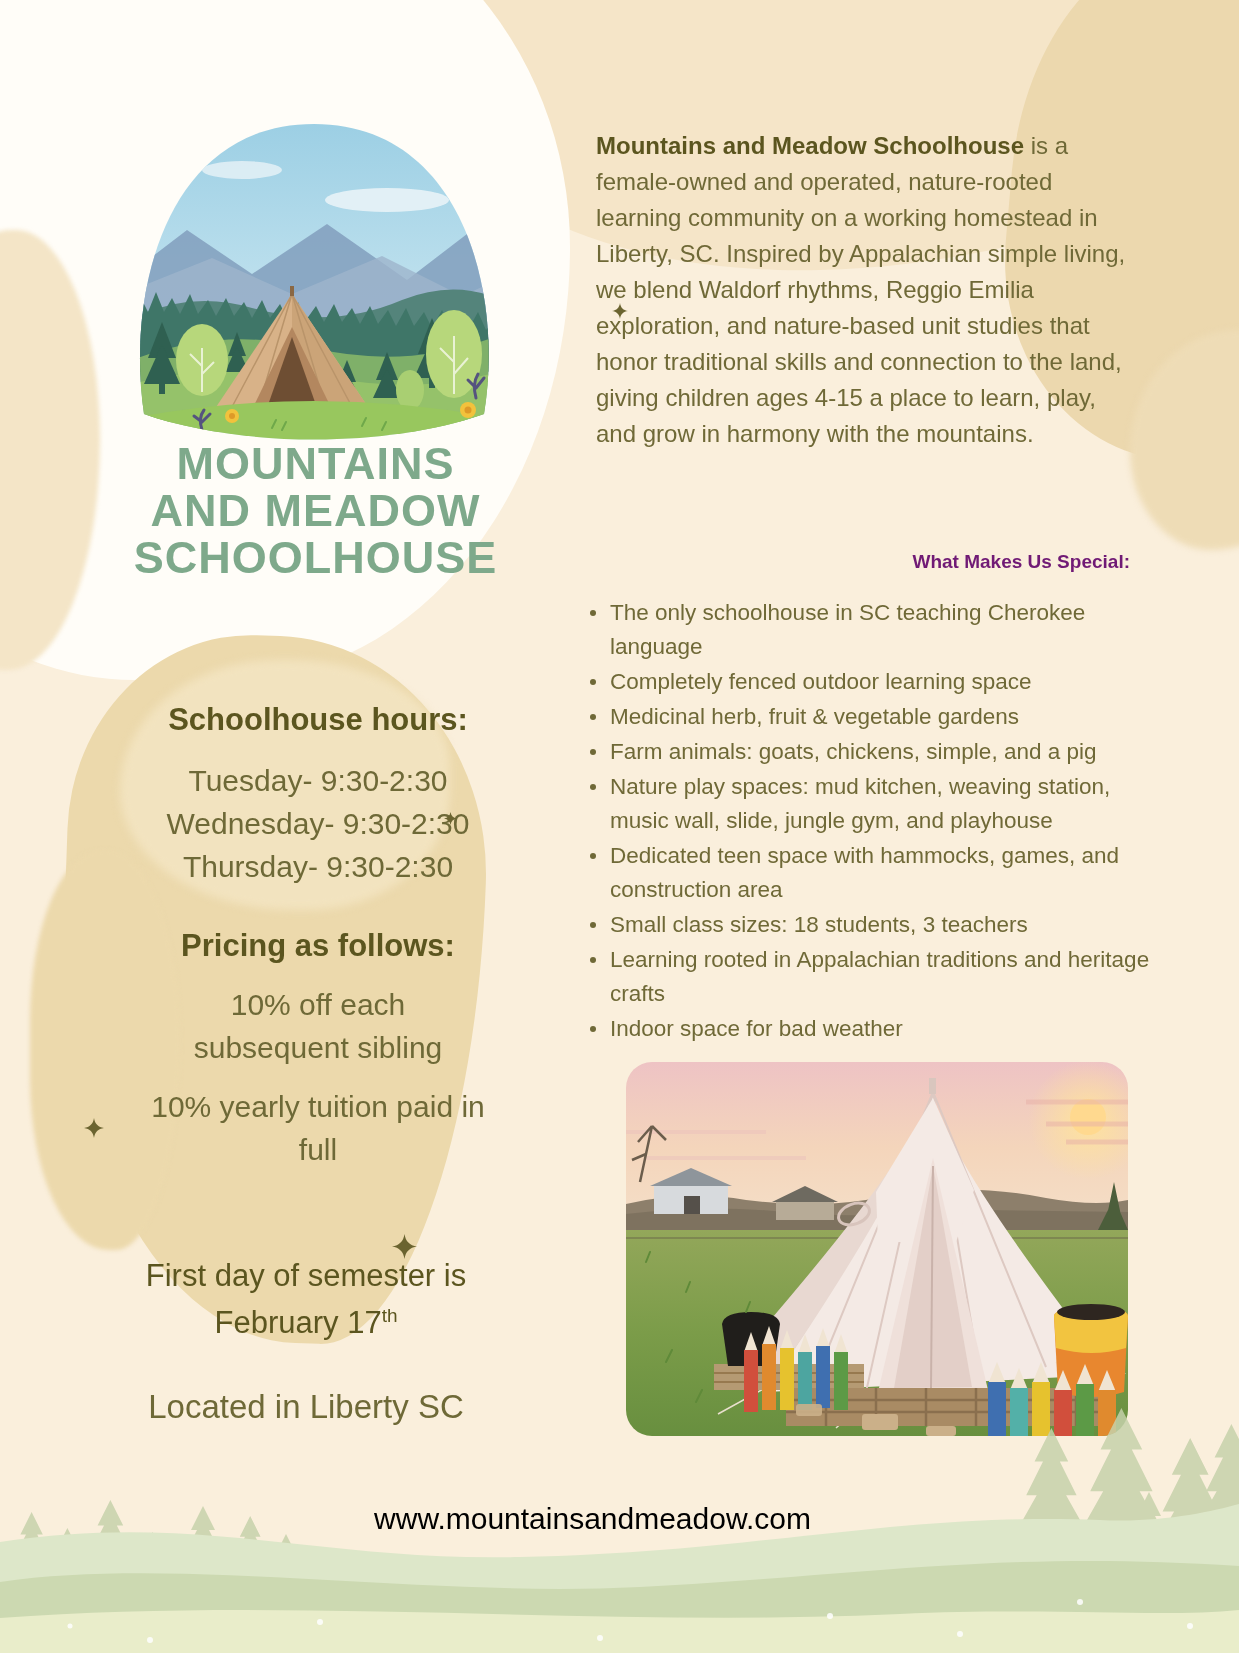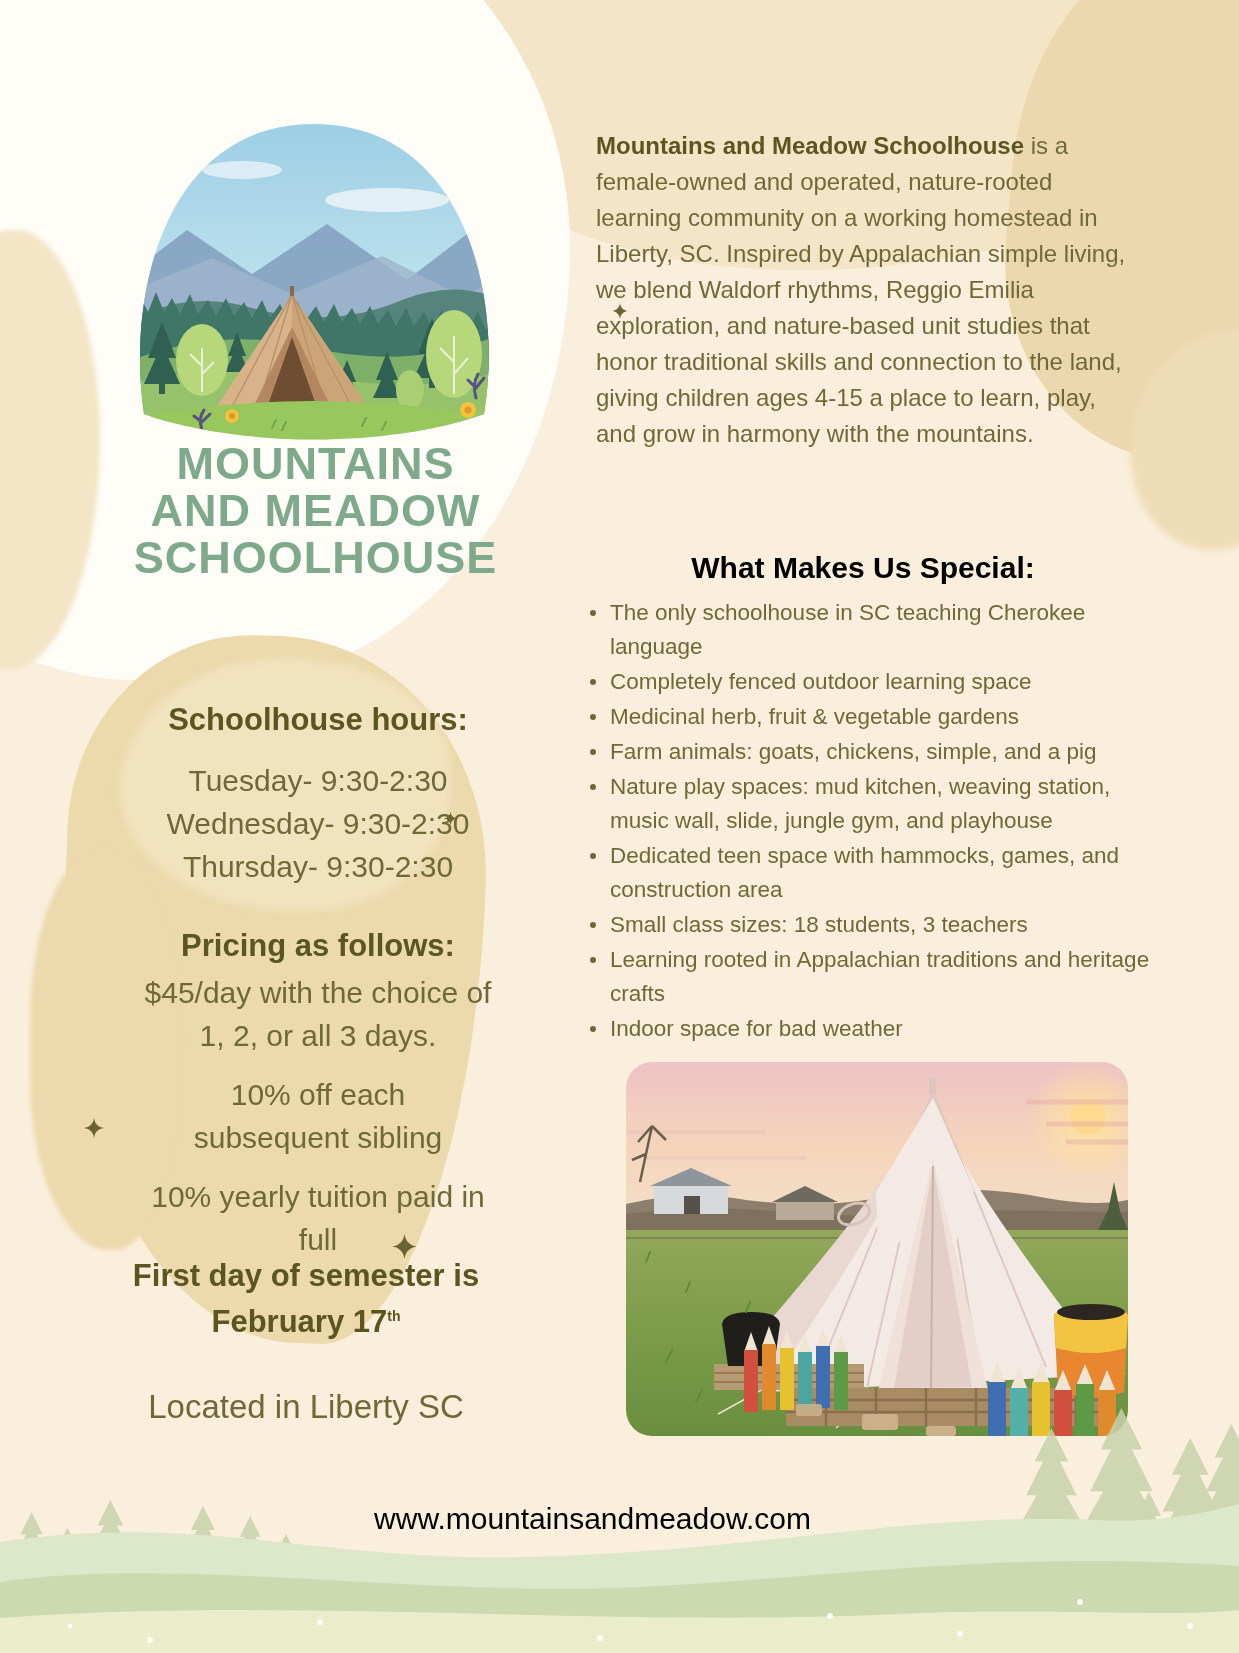--- a/index.html
+++ b/index.html
@@ -36,30 +36,30 @@
   
   .lcol{position:absolute;text-align:center;}
   .h-olive{font-weight:bold;color:#5b551f;}
   .hours{left:90px;top:698px;width:456px;font-size:30px;line-height:43px;}
   .hours .h-olive{font-size:31px;margin-bottom:18px;}
   .pricing{left:90px;top:924px;width:456px;font-size:30px;line-height:43px;}
   .pricing .h-olive{font-size:31px;margin-bottom:4px;}
   .pr-line1{max-width:352px;margin:0 auto;}
   .pr-line2{max-width:295px;margin:16px auto;}
   .pr-line3{max-width:368px;margin:0 auto;}
-  .firstday{left:78px;top:1256px;width:456px;font-size:31px;line-height:40px;font-weight:bold;color:#5b551f;}
-  .firstday sup{font-size:14px;}
+  .firstday{left:78px;top:1256px;width:456px;font-size:31px;line-height:40px;font-weight:normal;color:#5b551f;}
+  .firstday sup{font-size:19px;}
   .located{left:78px;top:1388px;width:456px;font-size:33px;color:#6e6937;}
 
   
   .intro{position:absolute;left:596px;top:128px;width:534px;
     font-size:24px;line-height:36px;color:#6f6937;}
   .intro b{color:#5b551f;}
-  .special-h{position:absolute;left:596px;top:551px;width:534px;text-align:center;
-    font-size:30px;font-weight:bold;color:#000000;}
+  .special-h{position:absolute;left:596px;top:551px;width:534px;text-align:right;
+    font-size:19px;font-weight:bold;color:#701a75;}
   .special-list{position:absolute;left:584px;top:596px;width:566px;margin:0;padding:0;
     list-style:none;font-size:22.5px;line-height:34px;color:#6f6937;}
   .special-list li{position:relative;padding-left:26px;margin-bottom:1px;}
   .special-list li::before{content:"";position:absolute;left:6px;top:14px;width:6px;height:6px;
     border-radius:50%;background:#6f6937;}
 
   
   .sparkle{position:absolute;}
   .sparkle svg{display:block;fill:#6b6430;}
 
@@ -180,21 +180,20 @@
 
   <div class="lcol hours">
     <div class="h-olive">Schoolhouse hours:</div>
     <div>Tuesday- 9:30-2:30</div>
     <div>Wednesday- 9:30-2:30</div>
     <div>Thursday- 9:30-2:30</div>
   </div>
 
   <div class="lcol pricing">
     <div class="h-olive">Pricing as follows:</div>
-    <div class="pr-line1">$45/day with the choice of 1, 2, or all 3 days.</div>
     <div class="pr-line2">10% off each subsequent sibling</div>
     <div class="pr-line3">10% yearly tuition paid in full</div>
   </div>
 
   <div class="lcol firstday">
     <div>First day of semester is</div>
     <div><span>February 17</span><sup>th</sup></div>
   </div>
 
   <div class="lcol located">Located in Liberty SC</div>

